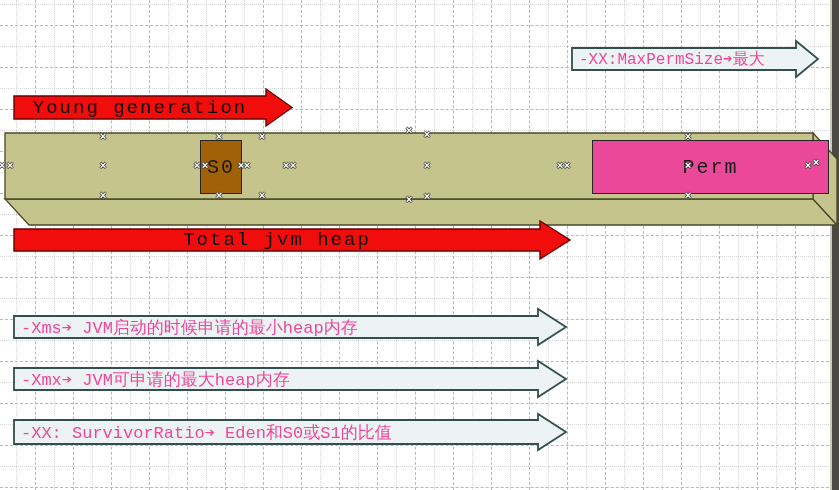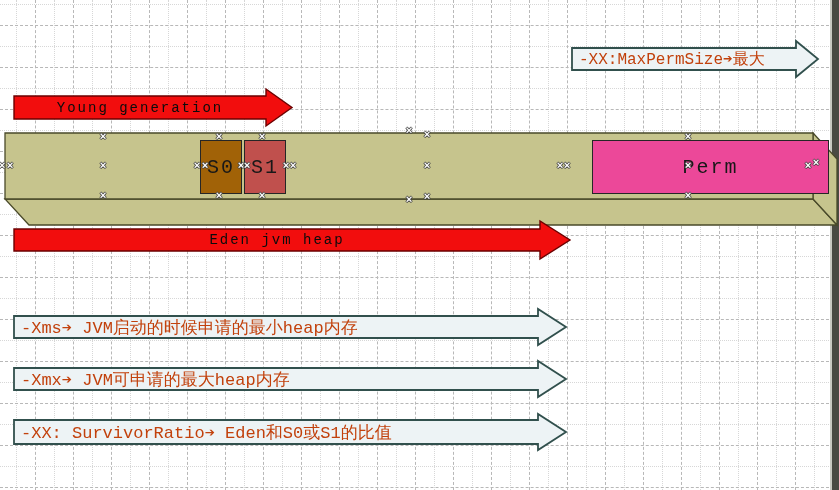--- a/index.html
+++ b/index.html
@@ -20,25 +20,25 @@
   
   #edge-strip{position:absolute; top:0; height:490px; left:830px; width:9px; z-index:1;
     background:linear-gradient(to right,#c9c9c0 0 2px,#4a4a42 2px);}
   
   .shape{position:absolute; z-index:4;}
   .shape svg{position:absolute; inset:0; width:100%; height:100%; overflow:visible;}
   .arrow-red polygon{fill:#f20d0d; stroke:#6b0000; stroke-width:1.4;}
   .callout polygon{fill:#edf3f5; stroke:#31504d; stroke-width:1.8;}
   .arrow-label{
     position:absolute; display:flex; align-items:center; justify-content:center;
-    font-size:14px; letter-spacing:2px; white-space:nowrap; color:#0c0c0c;
+    font-size:19px; letter-spacing:2px; white-space:nowrap; color:#0c0c0c;
   }
   .callout-label{
     position:absolute; display:flex; align-items:center;
-    font-size:17px; white-space:nowrap; padding-left:7px; color:#c2410c;
+    font-size:17px; white-space:nowrap; padding-left:7px; color:#ec4899;
   }
   .callout-label.small{font-size:16px;}
   
   #heap-box{position:absolute; left:0; top:125px; width:839px; height:105px; z-index:2;}
   #heap-box polygon{fill:#c6c48d; stroke:#4a4a2a; stroke-width:1.3;}
   
   .segment{
     position:absolute; top:140px; height:52px; z-index:3;
     border:1px solid #262626; display:flex; align-items:center; justify-content:center;
     font-size:20px; letter-spacing:2px; color:#181818;
@@ -131,39 +131,36 @@
 
   <svg id="heap-box" viewBox="0 125 839 105" preserveAspectRatio="none">
     <polygon points="5,199 813,199 837,225 29,225"></polygon>
     <polygon points="813,133 837,159 837,225 813,199"></polygon>
     <polygon points="5,133 813,133 813,199 5,199"></polygon>
   </svg>
 
   <div class="segment" style="left:200px; width:40px; background:#a16207;align-items:center;">
     <span>S0</span>
   </div>
-  <div class="segment" style="left:244px; width:40px; background:#c0504d;">
-    <span>S1</span>
-  </div>
   <div class="segment" style="left:592px; width:235px; background:#ec4899;">
     <span>Perm</span>
   </div>
 
   <div class="shape arrow-red" style="left:14px; top:89px; width:278px; height:37px;">
     <svg viewBox="0 0 278 37" preserveAspectRatio="none">
       <polygon points="0,7 252,7 252,0 278,18.5 252,37 252,30 0,30"></polygon>
     </svg>
     <span class="arrow-label" style="left:0; right:26px; top:4px; bottom:4px;">Young generation</span>
   </div>
 
   <div class="shape arrow-red" style="left:14px; top:221px; width:556px; height:38px;">
     <svg viewBox="0 0 556 38" preserveAspectRatio="none">
       <polygon points="0,8 526,8 526,0 556,19 526,38 526,30 0,30"></polygon>
     </svg>
-    <span class="arrow-label" style="left:0; right:30px; top:5px; bottom:5px;">Eden jvm heap</span>
+    <span class="arrow-label" style="left:0; right:30px; top:5px; bottom:5px;">Total jvm heap</span>
   </div>
 
   <div class="shape callout" style="left:572px; top:41px; width:246px; height:36px;">
     <svg viewBox="0 0 246 36" preserveAspectRatio="none">
       <polygon points="0,7 224,7 224,0 246,18 224,36 224,29 0,29"></polygon>
     </svg>
     <span class="callout-label small" style="left:0; right:22px; top:7px; bottom:7px;">-XX:MaxPermSize➔最大</span>
   </div>
 
 

